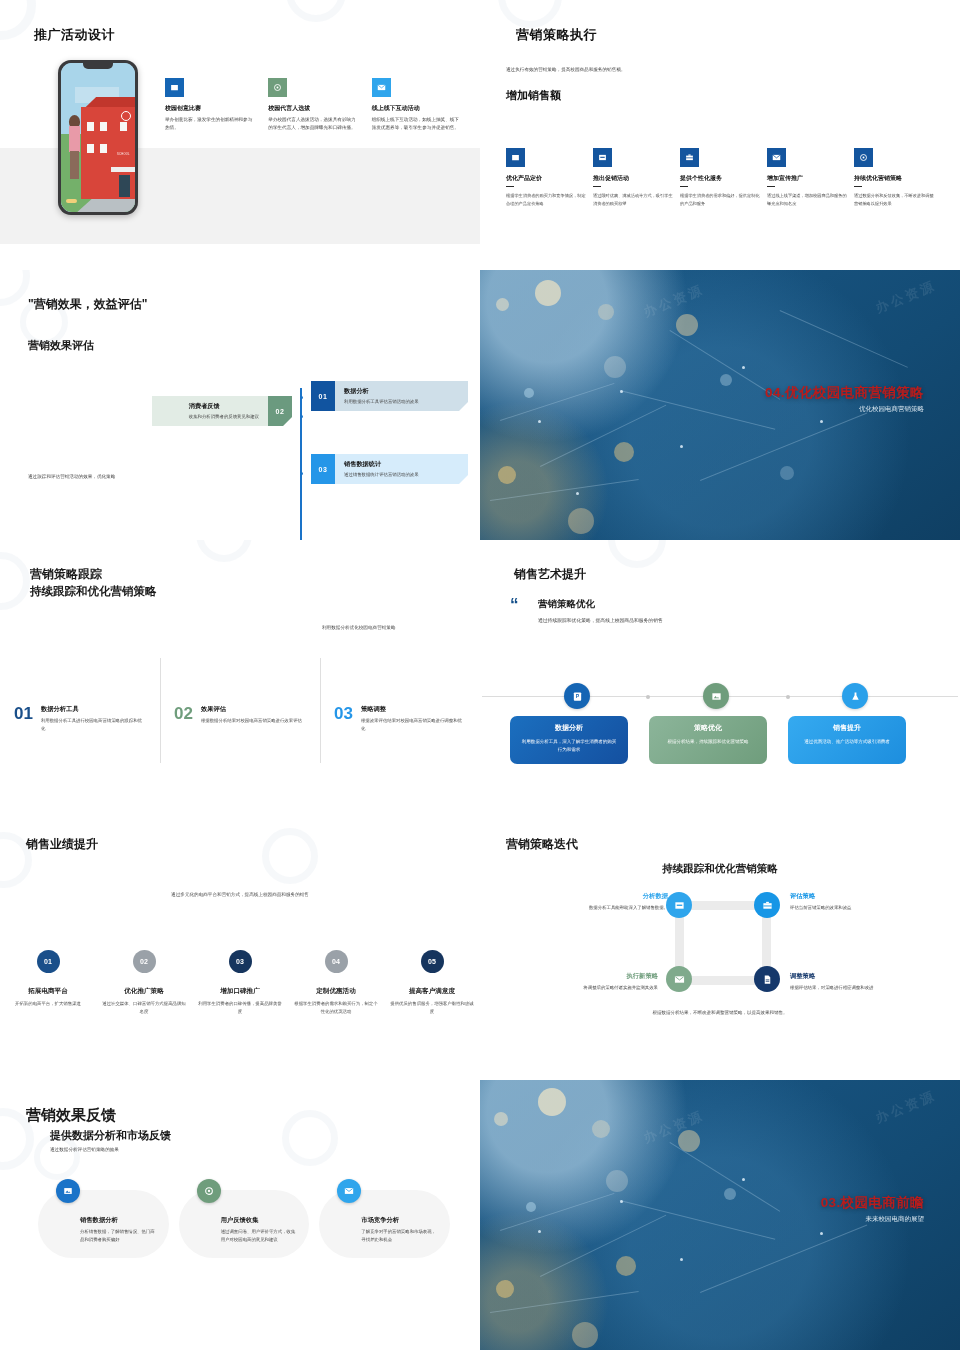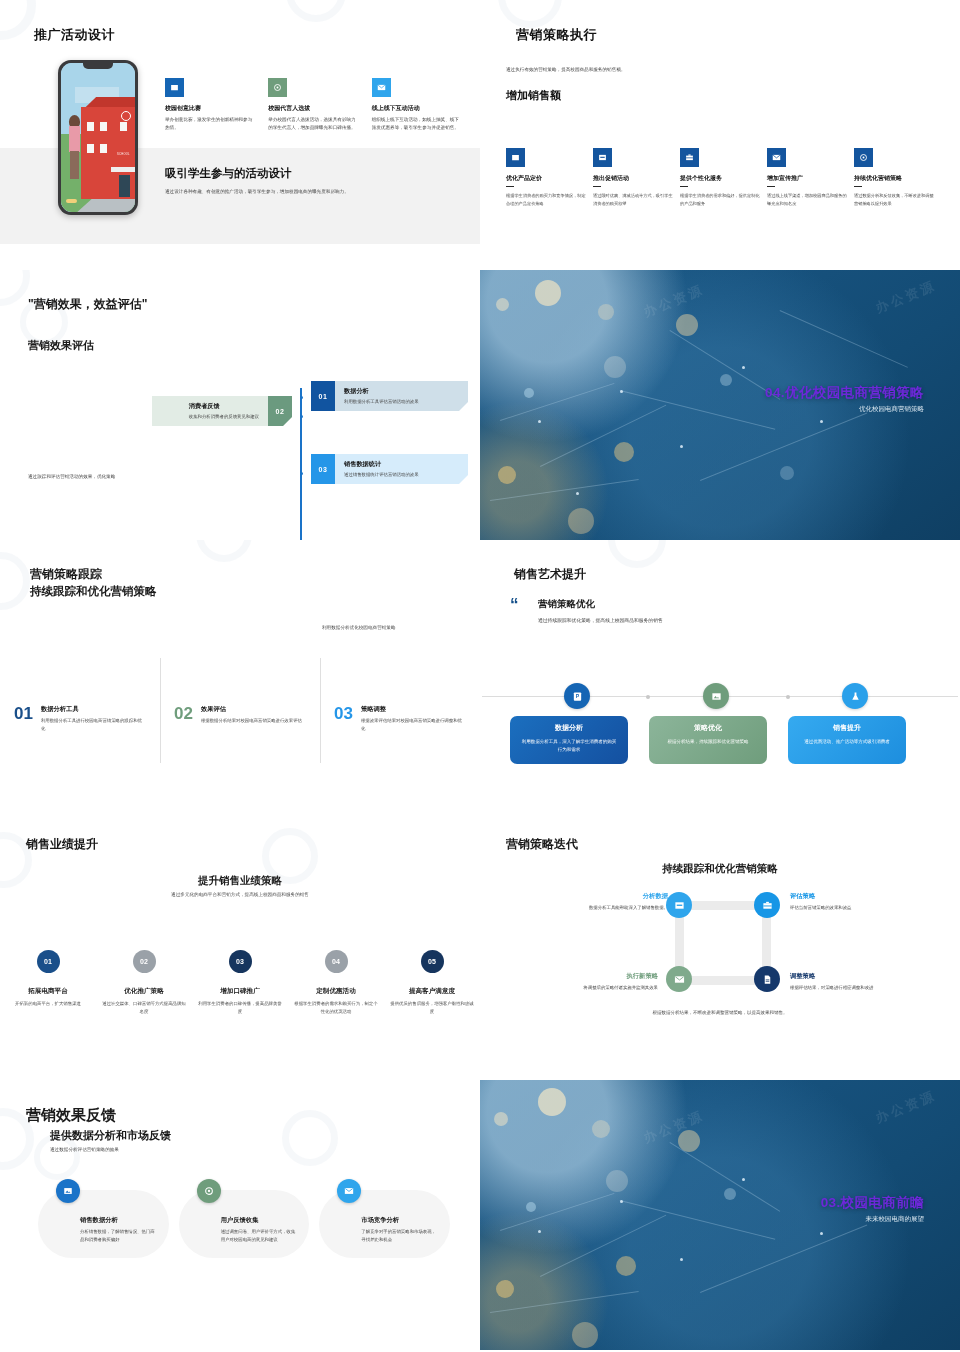--- a/index.html
+++ b/index.html
@@ -81,21 +81,21 @@
   
   .hero { position:absolute; inset:0; background:
       radial-gradient(circle at 14% 12%, rgba(190,220,240,.62) 0 60px, rgba(0,0,0,0) 140px),
       radial-gradient(circle at 8% 82%, rgba(220,190,120,.38) 0 30px, rgba(0,0,0,0) 90px),
       radial-gradient(circle at 50% 62%, rgba(70,140,190,.35) 0 90px, rgba(0,0,0,0) 190px),
       linear-gradient(145deg,#1c5b88 0%,#17527e 32%,#134b74 62%,#0f3f63 100%);
   }
   .bokeh { position:absolute; border-radius:50%; pointer-events:none; }
   .netline { position:absolute; background:rgba(190,220,240,.3); height:1px; transform-origin:0 0; }
   .netdot { position:absolute; width:3px; height:3px; border-radius:50%; background:rgba(225,240,250,.85); }
-  .hero-t { position:absolute; right:36px; top:114px; text-align:right; color:#6d28d9;
+  .hero-t { position:absolute; right:36px; top:114px; text-align:right; color:#b91c1c;
             font-size:13.5px; font-weight:bold; letter-spacing:.4px; text-shadow:0 1px 4px rgba(0,0,0,.35); }
   .hero-s { position:absolute; right:36px; top:135px; text-align:right; color:#dce9f2; font-size:6.5px; }
   .wmark  { position:absolute; color:rgba(255,255,255,.09); font-size:20px; font-weight:bold; letter-spacing:3px; }
 
   
   .s5-t1 { position:absolute; left:30px; top:26px; font-size:12px; font-weight:bold; }
   .s5-t2 { position:absolute; left:30px; top:44px; font-size:11.5px; font-weight:bold; }
   .s5-cap{ position:absolute; left:322px; top:85px; font-size:4.6px; color:#444; }
   .s5-grid { position:absolute; left:0; top:165px; width:480px; display:flex; }
   .s5-cell { flex:1; padding:0 14px; display:flex; gap:8px; position:relative; }
@@ -217,24 +217,20 @@
           <svg viewBox="0 0 24 24">
               <path d="M2 5h20v14H2z" fill="#fff"></path>
               <path d="M3 6l9 7 9-7" fill="none" stroke="#2fa5ec" stroke-width="2"></path>
             </svg>
         </div>
         <div class="mini-h">线上线下互动活动</div>
         <div class="tiny" style="margin-top:3px">组织线上线下互动活动，如线上抽奖、线下派发优惠券等，吸引学生参与并促进销售。</div>
       </div>
     </div>
 
-    <div class="s1-band-txt">
-      <div class="big">吸引学生参与的活动设计</div>
-      <div class="tiny">通过设计各种有趣、有创意的推广活动，吸引学生参与，增加校园电商的曝光度和影响力。</div>
-    </div>
   </div>
 
   <div class="slide">
     <div class="ghost" style="left:18px;top:-36px;width:64px;height:64px;border-width:7px;"></div>
     <div class="s2-title h-title">营销策略执行</div>
     <div class="s2-sub h-sub">增加销售额</div>
     <div class="s2-desc tiny">通过执行有效的营销策略，提高校园商品和服务的销售额。</div>
     <div class="s2-cols">
       <div class="s2-col">
         <div class="ibox" style="background:#14559e">
@@ -435,21 +431,20 @@
     <div class="s6-card" style="left:308px;background:linear-gradient(135deg,#35aaf0,#1d8ede);">
       <div class="t">销售提升</div>
       <div class="d">通过优惠活动、推广活动等方式吸引消费者</div>
     </div>
   </div>
 
   <div class="slide">
     <div class="ghost" style="left:-24px;top:22px;width:56px;height:56px;border-width:7px;"></div>
     <div class="ghost" style="left:262px;top:18px;width:56px;height:56px;border-width:7px;"></div>
     <div class="s7-t">销售业绩提升</div>
-    <div class="s7-h">提升销售业绩策略</div>
     <div class="s7-d">通过多元化的电商平台和营销方式，提高线上校园商品和服务的销售</div>
     <div class="s7-row">
       <div class="s7-c">
         <div class="s7-cn" style="background:#1a4f8a">01</div>
         <div class="t">拓展电商平台</div>
         <div class="d">开拓新的电商平台，扩大销售渠道</div>
       </div>
       <div class="s7-c">
         <div class="s7-cn" style="background:#9aa1a8">02</div>
         <div class="t">优化推广策略</div>

